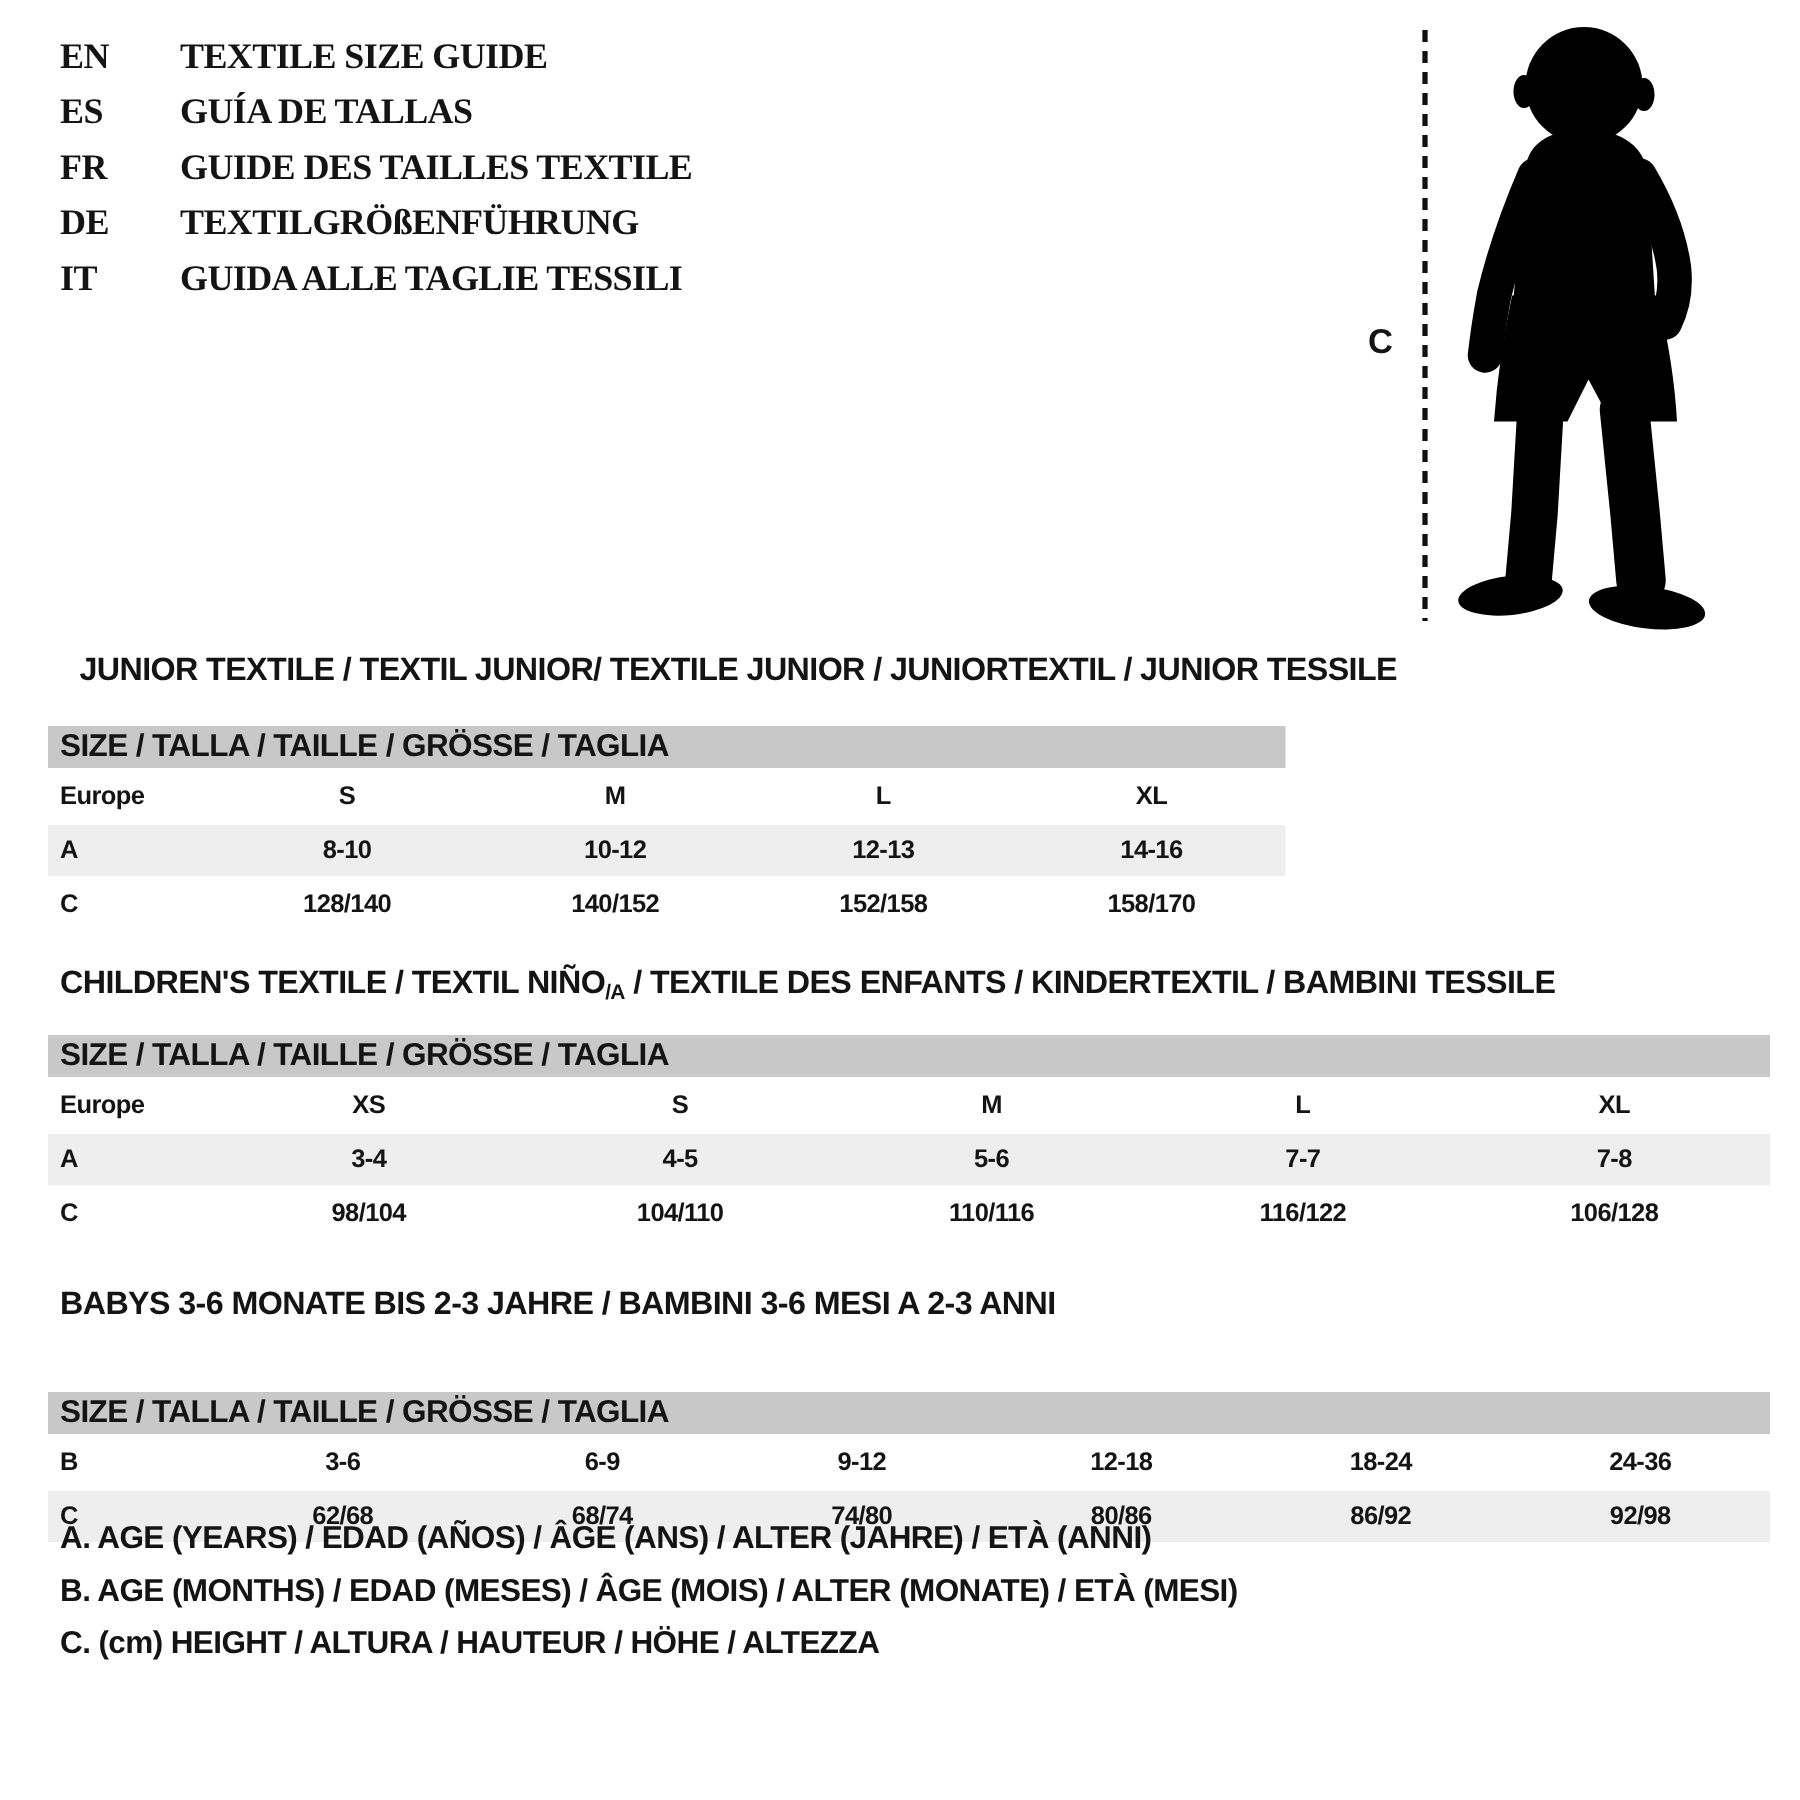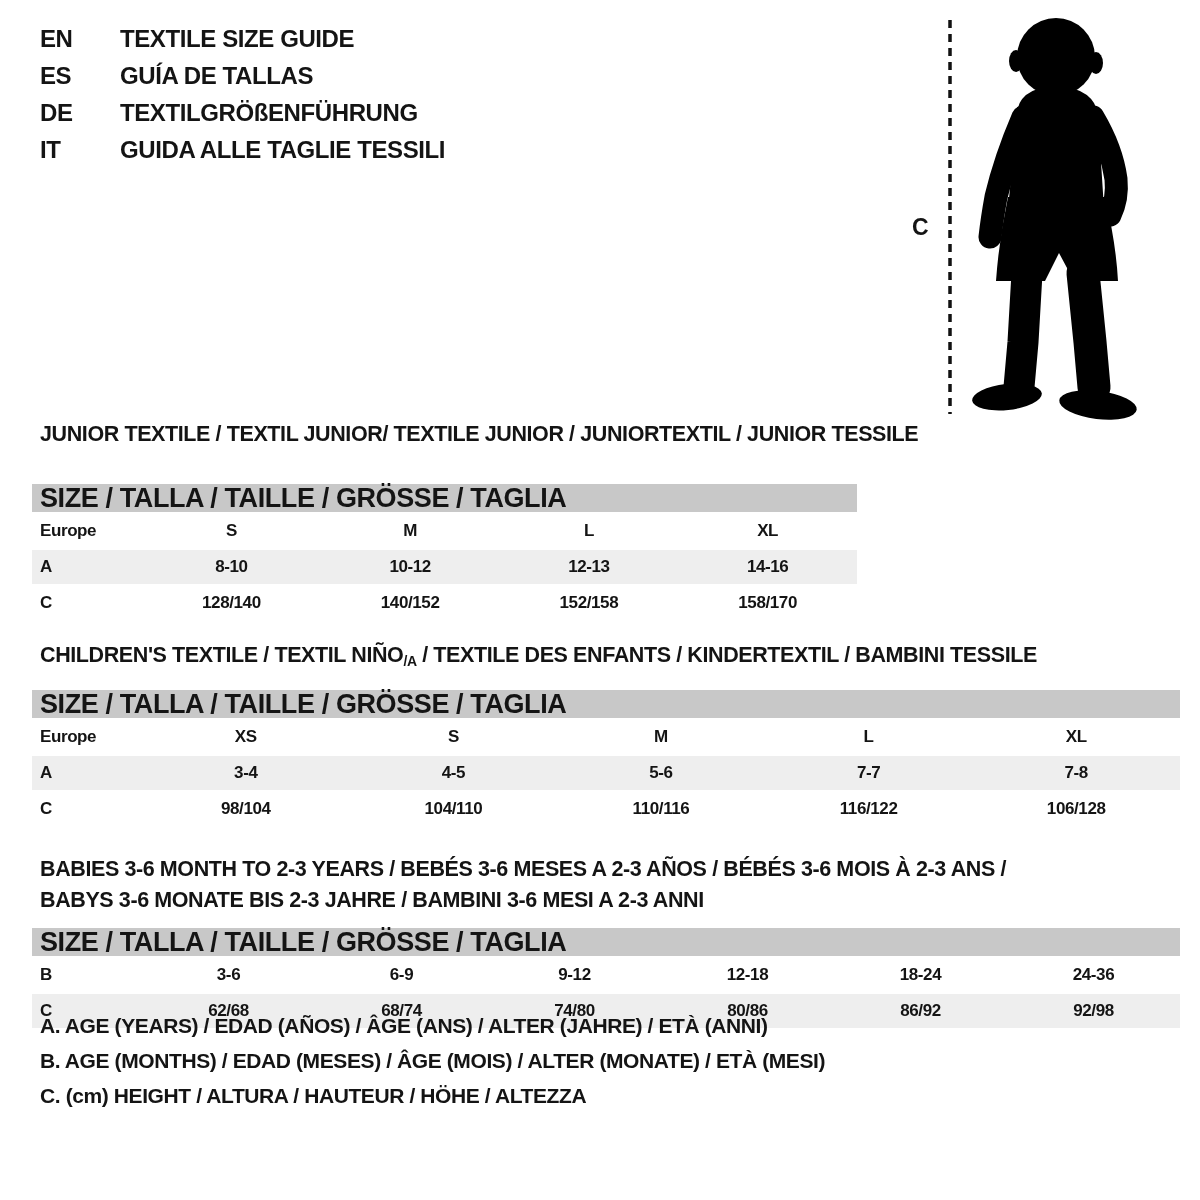--- a/index.html
+++ b/index.html
@@ -16,20 +16,21 @@
     color: #141414;
     letter-spacing: -0.4px;
     overflow: hidden;
   }
 
   
   .lang-block {
     position: absolute;
     top: 20px;
     left: 40px;
+    font-family: Liberation Serif, serif;
   }
   .lang-row {
     display: flex;
     align-items: center;
     height: 37px;
     font-size: 24px;
   }
   .lang-code { width: 80px; }
 
   
@@ -68,42 +69,42 @@
   .w-narrow { width: 825px; }
   .w-wide   { width: 1148px; }
 
   .size-band {
     height: 28px;
     background: #c8c8c8;
     display: flex;
     align-items: center;
     padding-left: 8px;
     box-sizing: border-box;
-    font-size: 27px;
+    font-size: 21px;
   }
   .trow {
     display: flex;
     align-items: center;
     height: 34px;
     margin-top: 2px;
     font-size: 17px;
   }
   .trow.stripe { background: #eeeeee; }
   .tlabel {
     width: 110px;
     padding-left: 8px;
     box-sizing: border-box;
   }
   .tcell {
     flex: 1;
     text-align: center;
   }
 
   
-  .junior-title   { top: 422px; }
+  .junior-title   { top: 434px; margin-left: 13px; }
   .junior-table   { top: 484px; }
   .children-title { top: 643px; }
   .children-table { top: 690px; }
   .babies-title   { top: 854px; line-height: 31px; }
   .babies-table   { top: 928px; }
 
   .legend {
     position: absolute;
     left: 40px;
     top: 1008px;
@@ -116,20 +117,24 @@
 <body>
 
 <div class="lang-block">
   <div class="lang-row">
     <span class="lang-code">EN</span>
     <span class="lang-label">TEXTILE SIZE GUIDE</span>
   </div>
   <div class="lang-row">
     <span class="lang-code">ES</span>
     <span class="lang-label">GUÍA DE TALLAS</span>
+  </div>
+  <div class="lang-row">
+    <span class="lang-code">FR</span>
+    <span class="lang-label">GUIDE DES TAILLES TEXTILE</span>
   </div>
   <div class="lang-row">
     <span class="lang-code">DE</span>
     <span class="lang-label">TEXTILGRÖßENFÜHRUNG</span>
   </div>
   <div class="lang-row">
     <span class="lang-code">IT</span>
     <span class="lang-label">GUIDA ALLE TAGLIE TESSILI</span>
   </div>
 </div>
@@ -214,21 +219,20 @@
     <span class="tlabel">C</span>
     <span class="tcell">98/104</span>
     <span class="tcell">104/110</span>
     <span class="tcell">110/116</span>
     <span class="tcell">116/122</span>
     <span class="tcell">106/128</span>
   </div>
 </div>
 
 <div class="section-title babies-title">
-  <div>BABIES 3-6 MONTH TO 2-3 YEARS / BEBÉS 3-6 MESES A 2-3 AÑOS / BÉBÉS 3-6 MOIS À 2-3 ANS /</div>
   <div>BABYS 3-6 MONATE BIS 2-3 JAHRE / BAMBINI 3-6 MESI A 2-3 ANNI</div>
 </div>
 
 <div class="size-table babies-table w-wide">
   <div class="size-band">SIZE / TALLA / TAILLE / GRÖSSE / TAGLIA</div>
   <div class="trow">
     <span class="tlabel">B</span>
     <span class="tcell">3-6</span>
     <span class="tcell">6-9</span>
     <span class="tcell">9-12</span>

